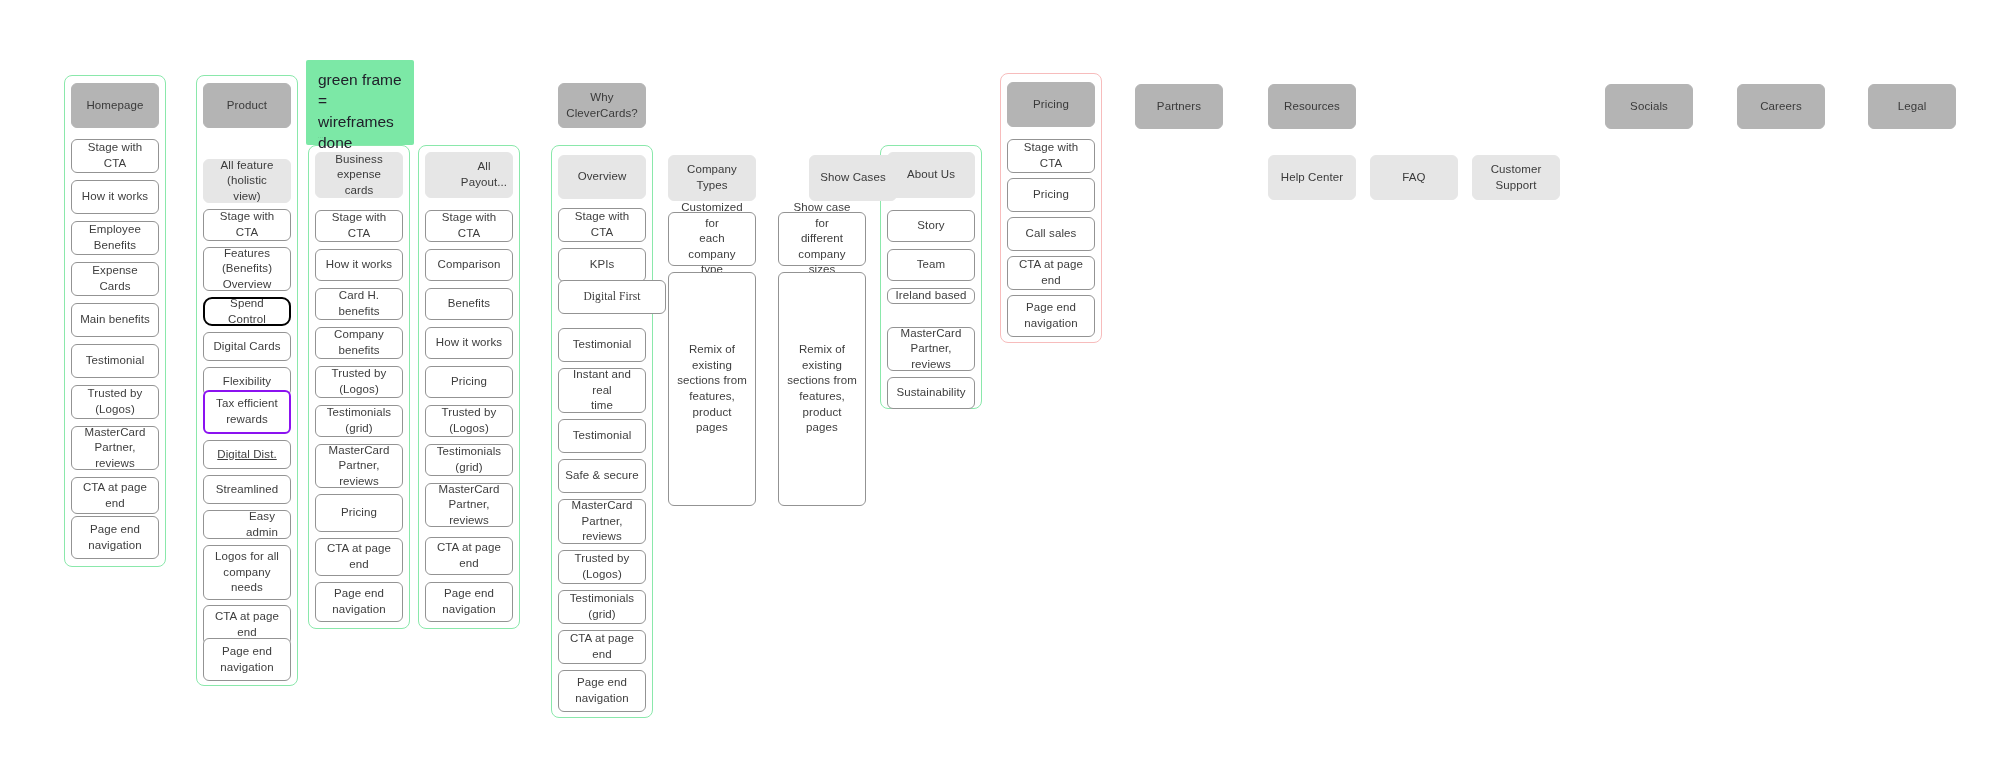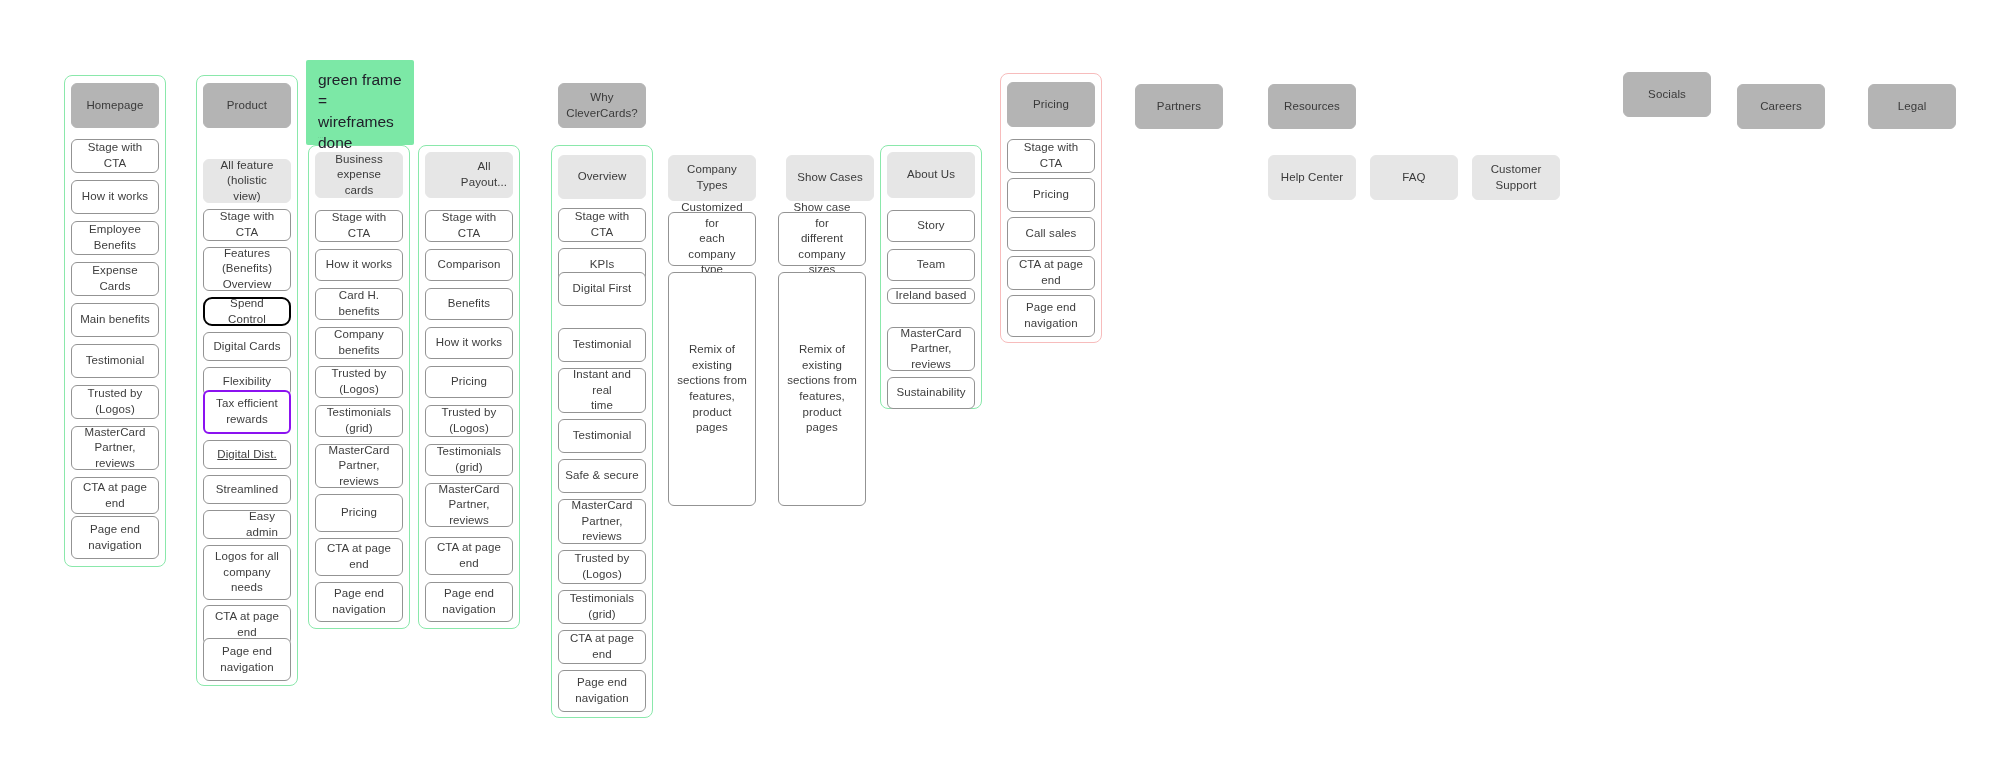--- a/index.html
+++ b/index.html
@@ -167,21 +167,21 @@
   <div class="node leaf" style="left:425px; top:483px; width:88px; height:44px;">MasterCard
 Partner, reviews</div>
   <div class="node leaf" style="left:425px; top:537px; width:88px; height:38px;">CTA at page end</div>
   <div class="node leaf" style="left:425px; top:582px; width:88px; height:40px;">Page end
 navigation</div>
 
   <div class="node lvl0" style="left:558px; top:83px;  width:88px; height:45px;">Why CleverCards?</div>
   <div class="node lvl1" style="left:558px; top:155px; width:88px; height:44px;">Overview</div>
   <div class="node leaf" style="left:558px; top:208px; width:88px; height:34px;">Stage with CTA</div>
   <div class="node leaf" style="left:558px; top:248px; width:88px; height:34px;">KPIs</div>
-  <div class="node leaf" style="left:558px; top:272px; width:88px; height:34px;">Digital First</div>
+  <div class="node leaf" style="left:558px; top:280px; width:108px; height:34px;font-family:Liberation Serif, serif;">Digital First</div>
   <div class="node leaf" style="left:558px; top:328px; width:88px; height:34px;">Testimonial</div>
   <div class="node leaf" style="left:558px; top:368px; width:88px; height:45px;">Instant and real
 time</div>
   <div class="node leaf" style="left:558px; top:419px; width:88px; height:34px;">Testimonial</div>
   <div class="node leaf" style="left:558px; top:459px; width:88px; height:34px;">Safe &amp; secure</div>
   <div class="node leaf" style="left:558px; top:499px; width:88px; height:45px;">MasterCard
 Partner, reviews</div>
   <div class="node leaf" style="left:558px; top:550px; width:88px; height:34px;">Trusted by (Logos)</div>
   <div class="node leaf" style="left:558px; top:590px; width:88px; height:34px;">Testimonials (grid)</div>
   <div class="node leaf" style="left:558px; top:630px; width:88px; height:34px;">CTA at page end</div>
@@ -190,21 +190,21 @@
 
   <div class="node lvl1" style="left:668px; top:155px; width:88px; height:46px;">Company Types</div>
   <div class="node leaf" style="left:668px; top:212px; width:88px; height:54px;">Customized for
 each company
 type</div>
   <div class="node leaf tall" style="left:668px; top:272px; width:88px; height:234px;">Remix of existing
 sections from
 features, product
 pages</div>
 
-  <div class="node lvl1" style="left:786px; top:155px; width:88px; height:46px;">Show Cases</div>
+  <div class="node lvl1" style="left:809px; top:155px; width:88px; height:46px;">Show Cases</div>
   <div class="node leaf" style="left:778px; top:212px; width:88px; height:54px;">Show case for
 different company
 sizes</div>
   <div class="node leaf tall" style="left:778px; top:272px; width:88px; height:234px;">Remix of existing
 sections from
 features, product
 pages</div>
 
   <div class="node lvl1" style="left:887px; top:152px; width:88px; height:46px;">About Us</div>
   <div class="node leaf" style="left:887px; top:210px; width:88px; height:32px;">Story</div>
@@ -224,17 +224,17 @@
 
   <div class="node lvl0" style="left:1135px; top:84px; width:88px; height:45px;">Partners</div>
 
   <div class="node lvl0" style="left:1268px; top:84px;  width:88px; height:45px;">Resources</div>
   <div class="node lvl1" style="left:1268px; top:155px; width:88px; height:45px;">Help Center</div>
 
   <div class="node lvl1" style="left:1370px; top:155px; width:88px; height:45px;">FAQ</div>
 
   <div class="node lvl1" style="left:1472px; top:155px; width:88px; height:45px;">Customer Support</div>
 
-  <div class="node lvl0" style="left:1605px; top:72px; width:88px; height:45px;margin-left:18px;">Socials</div>
+  <div class="node lvl0" style="left:1605px; top:84px; width:88px; height:45px;">Socials</div>
   <div class="node lvl0" style="left:1737px; top:84px; width:88px; height:45px;">Careers</div>
   <div class="node lvl0" style="left:1868px; top:84px; width:88px; height:45px;">Legal</div>
 
 </div>
 
 </body></html>

